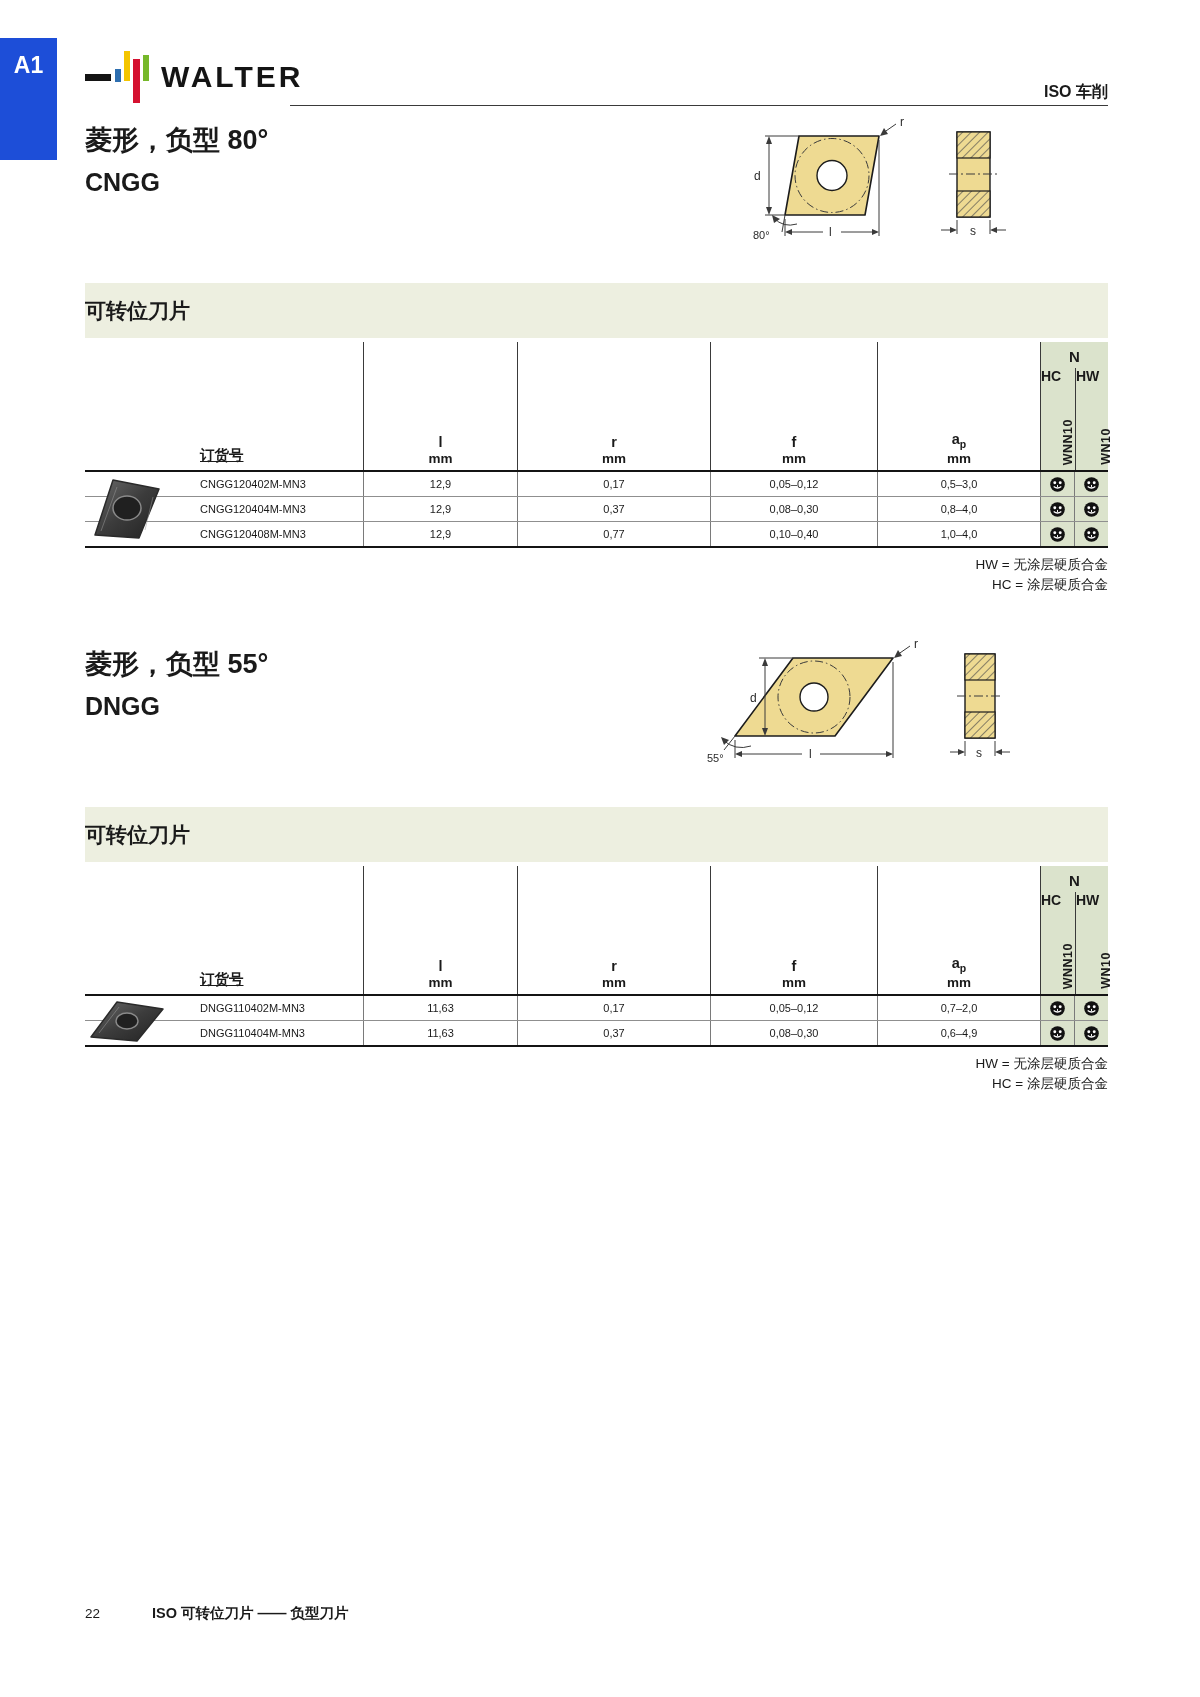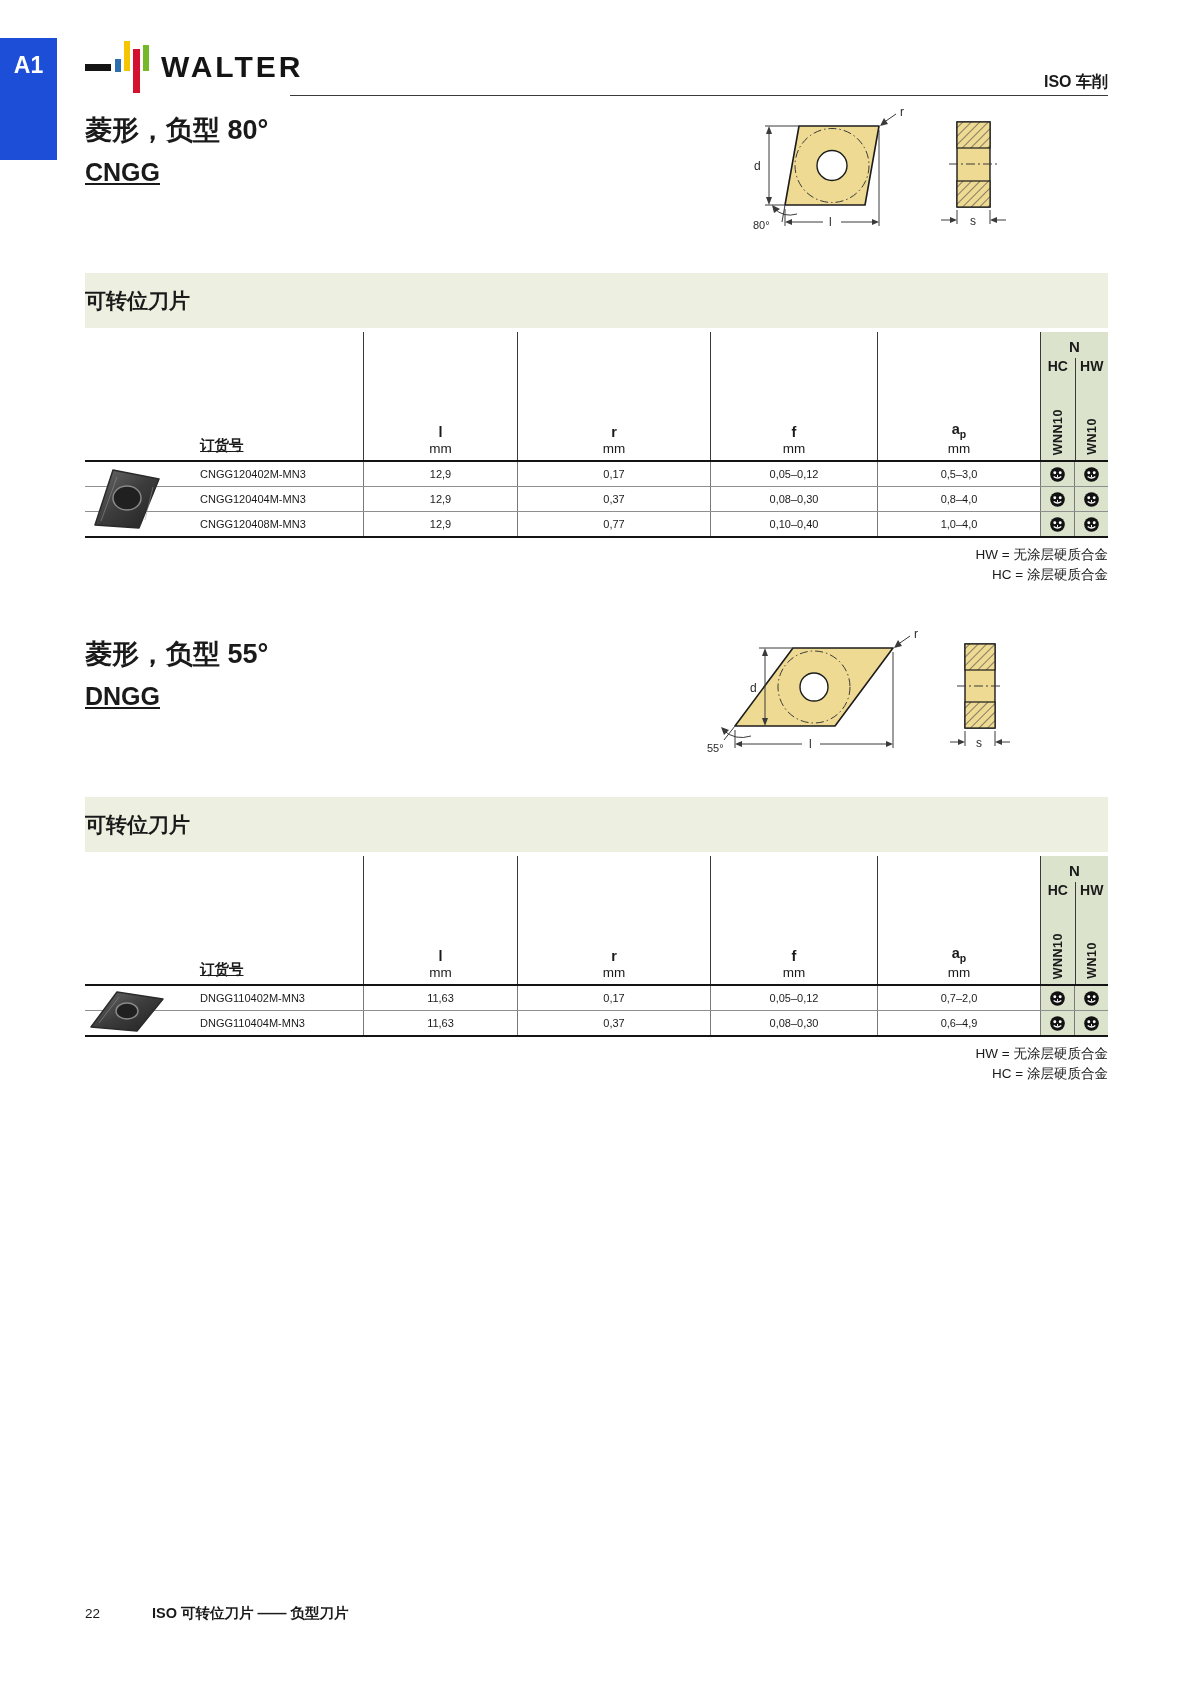--- a/index.html
+++ b/index.html
@@ -4,54 +4,54 @@
 <style>
   html,body{margin:0;padding:0;background:#e8e8e8;}
   .page{position:relative;width:1200px;height:1697px;background:#ffffff;margin:0 auto;
         font-family:"Liberation Sans","DejaVu Sans",sans-serif;color:#1a1a1a;overflow:hidden;}
 
   
   .tab{position:absolute;left:0;top:38px;width:57px;height:122px;background:#1d4ed8;
        color:#fff;font-weight:bold;font-size:23px;text-align:center;padding-top:14px;box-sizing:border-box;}
 
   
-  .content{position:absolute;left:85px;top:47px;width:1023px;}
+  .content{position:absolute;left:85px;top:57px;width:1023px;}
 
   .header{display:flex;justify-content:space-between;align-items:flex-end;height:48px;}
   .logo{display:flex;align-items:center;gap:6px;}
   .wordmark{font-weight:bold;font-size:30px;letter-spacing:3px;color:#141414;line-height:1;}
   .hdr-right{font-weight:bold;font-size:16px;padding-bottom:2px;}
   .hdr-rule{border-bottom:1.5px solid #3a3a3a;margin-left:205px;height:0;}
 
   
   .section-head{position:relative;height:135px;margin-top:14px;}
   .sec2 .section-head{margin-top:50px;}
   .stitle{font-weight:bold;font-size:27px;margin:0;padding-top:2px;}
-  .scode{font-weight:bold;font-size:25px;margin-top:10px;text-decoration:underline;}
+  .scode{font-weight:bold;font-size:25px;margin-top:10px;}
   .diagram{position:absolute;right:95px;top:-8px;}
 
   
   .band{margin-top:28px;height:55px;background:#edefe0;display:flex;align-items:center;}
   .band-title{font-weight:bold;font-size:21px;padding-left:0;}
 
   
   .tbl{width:1023px;margin-top:4px;}
   .thead{display:grid;grid-template-columns:278px 154px 193px 167px 163px 68px;
          height:130px;border-bottom:2.5px solid #141414;box-sizing:border-box;}
   .hcell{border-left:1px solid #3a3a3a;box-sizing:border-box;}
   .hcell.order{border-left:none;display:flex;align-items:flex-end;}
   .order-label{font-weight:bold;font-size:14.5px;padding-left:115px;padding-bottom:5px;text-decoration:underline;}
   .hcell.num{display:flex;flex-direction:column;justify-content:flex-end;align-items:center;padding-bottom:4px;}
   .hlbl{font-weight:bold;font-size:14.5px;line-height:1.25;}
   .hlbl sub{font-size:10.5px;}
-  .hunit{font-weight:normal;font-size:13.5px;}
+  .hunit{font-weight:bold;font-size:13.5px;}
   .hcell.grades{background:#dbe3cc;display:flex;flex-direction:column;padding:0;}
   .g-n{height:26px;line-height:30px;text-align:center;font-weight:bold;font-size:15px;}
   .g-body{flex:1;display:flex;}
-  .g-half{width:34px;display:flex;flex-direction:column;box-sizing:border-box;}
+  .g-half{width:34px;display:flex;box-sizing:border-box;}
   .g-half.right{border-left:1px solid #3a3a3a;}
   .g-type{height:24px;text-align:center;font-weight:bold;font-size:14px;}
   .g-name{flex:1;display:flex;align-items:flex-end;justify-content:center;padding-bottom:5px;}
   .vert{writing-mode:vertical-rl;transform:rotate(180deg);font-weight:bold;font-size:12.5px;letter-spacing:.5px;}
 
   .tbody{position:relative;border-bottom:2.5px solid #141414;}
   .trow{display:grid;grid-template-columns:278px 154px 193px 167px 163px 34px 34px;height:24px;}
   .trow + .trow{border-top:1px solid #8f8f8f;}
   .tcell{display:flex;align-items:center;justify-content:center;font-size:11px;
          border-left:1px solid #7a7a7a;box-sizing:border-box;}

